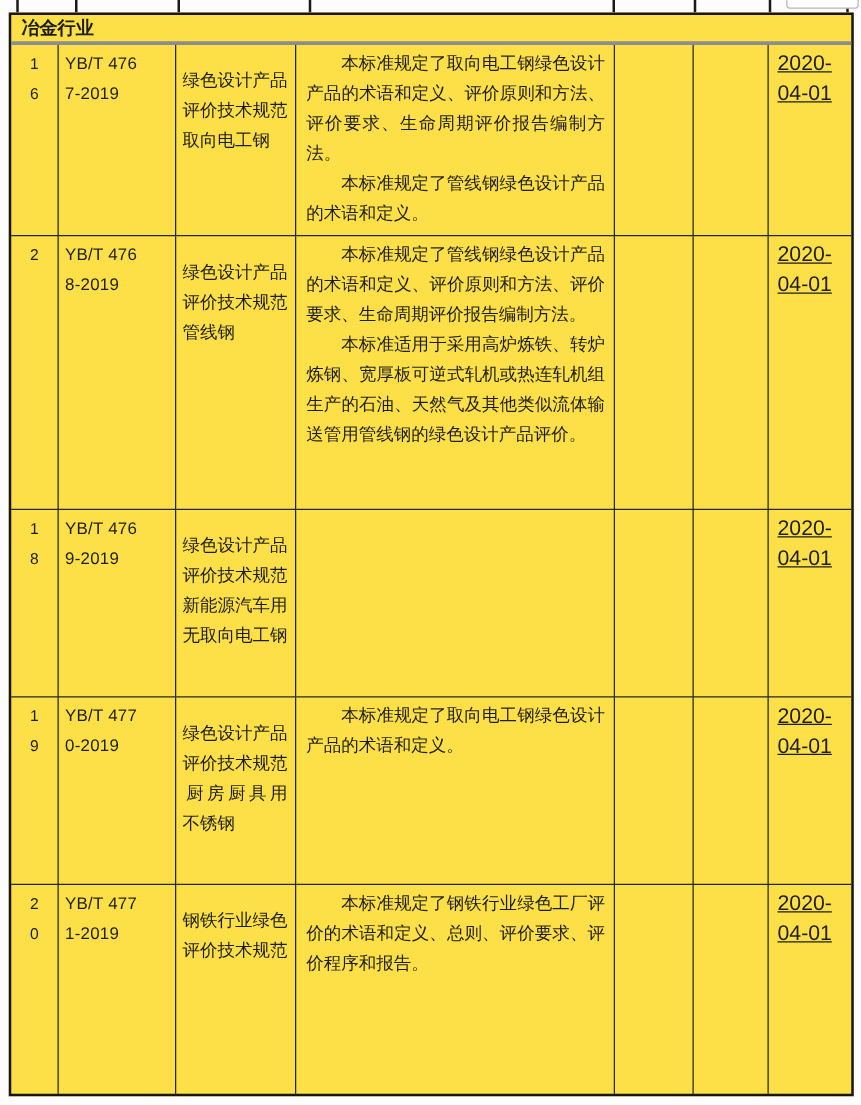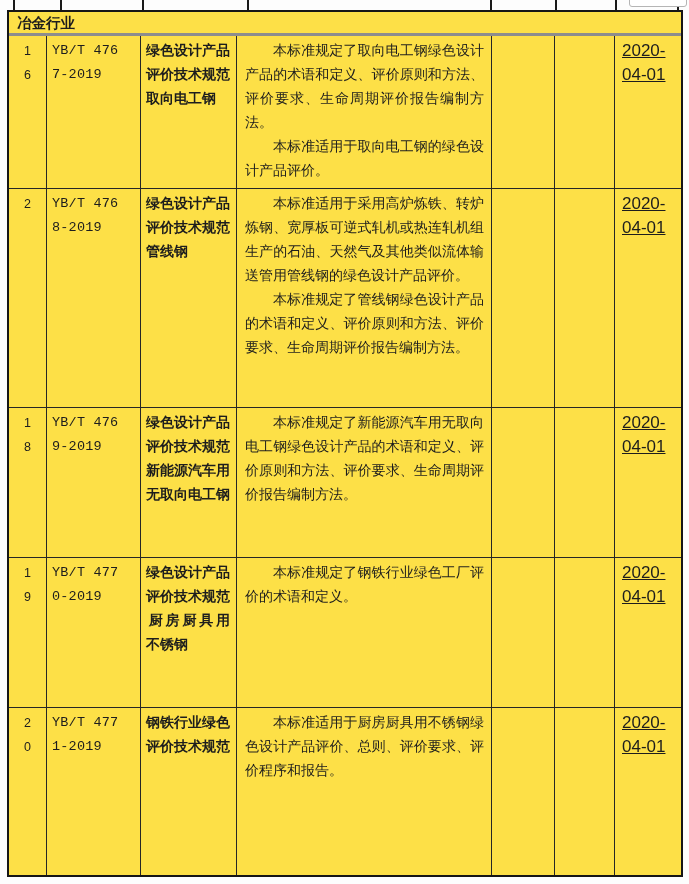--- a/index.html
+++ b/index.html
@@ -66,22 +66,22 @@
     border-bottom: 3px solid #8d8d8d;
     font-weight: bold;
     font-size: 14.5px;
     line-height: 22px;
     padding-left: 8px;
   }
 
   .ml { white-space: pre-line; }
 
   .c-seq  { text-align: center; padding-top: 3px; font-size: 12.5px; }
-  .c-code { padding: 3px 2px 0 5px; font-size: 13.5px; letter-spacing: 0.2px; font-family: Liberation Mono, monospace; }
-  .c-name { padding: 2px 3px 0 5px; font-weight: bold; }
+  .c-code { padding: 3px 2px 0 5px; font-size: 13.5px; letter-spacing: 0.2px; }
+  .c-name { padding: 16px 3px 0 5px; }
   .c-desc { padding: 2px 7px 0 8px; }
   .c-desc .para {
     text-align: justify;
     text-indent: 2em;
   }
   .c-e    { }
   .c-date { padding: 3px 2px 0 7px; font-size: 17px; text-decoration: underline; }
 </style>
 </head>
 <body>
@@ -105,82 +105,81 @@
 
     <div class="cell c-seq ml">1
 6</div>
     <div class="cell c-code ml">YB/T  476
 7-2019</div>
     <div class="cell c-name ml">绿色设计产品
 评价技术规范
 取向电工钢</div>
     <div class="cell c-desc">
       <div class="para">本标准规定了取向电工钢绿色设计产品的术语和定义、评价原则和方法、评价要求、生命周期评价报告编制方法。</div>
-      <div class="para">本标准适用于取向电工钢的绿色设计产品评价。</div>
+      <div class="para">本标准规定了管线钢绿色设计产品的术语和定义。</div>
     </div>
     <div class="cell c-e"></div>
     <div class="cell c-e"></div>
     <div class="cell c-date ml">2020-
 04-01</div>
 
     <div class="cell c-seq ml">2</div>
     <div class="cell c-code ml">YB/T  476
 8-2019</div>
     <div class="cell c-name ml">绿色设计产品
 评价技术规范
 管线钢</div>
     <div class="cell c-desc">
+      <div class="para">本标准规定了管线钢绿色设计产品的术语和定义、评价原则和方法、评价要求、生命周期评价报告编制方法。</div>
       <div class="para">本标准适用于采用高炉炼铁、转炉炼钢、宽厚板可逆式轧机或热连轧机组生产的石油、天然气及其他类似流体输送管用管线钢的绿色设计产品评价。</div>
-      <div class="para">本标准规定了管线钢绿色设计产品的术语和定义、评价原则和方法、评价要求、生命周期评价报告编制方法。</div>
     </div>
     <div class="cell c-e"></div>
     <div class="cell c-e"></div>
     <div class="cell c-date ml">2020-
 04-01</div>
 
     <div class="cell c-seq ml">1
 8</div>
     <div class="cell c-code ml">YB/T  476
 9-2019</div>
     <div class="cell c-name ml">绿色设计产品
 评价技术规范
 新能源汽车用
 无取向电工钢</div>
     <div class="cell c-desc">
-      <div class="para">本标准规定了新能源汽车用无取向电工钢绿色设计产品的术语和定义、评价原则和方法、评价要求、生命周期评价报告编制方法。</div>
     </div>
     <div class="cell c-e"></div>
     <div class="cell c-e"></div>
     <div class="cell c-date ml">2020-
 04-01</div>
 
     <div class="cell c-seq ml">1
 9</div>
     <div class="cell c-code ml">YB/T  477
 0-2019</div>
     <div class="cell c-name ml">绿色设计产品
 评价技术规范
  厨 房 厨 具 用
 不锈钢</div>
     <div class="cell c-desc">
-      <div class="para">本标准规定了钢铁行业绿色工厂评价的术语和定义。</div>
+      <div class="para">本标准规定了取向电工钢绿色设计产品的术语和定义。</div>
     </div>
     <div class="cell c-e"></div>
     <div class="cell c-e"></div>
     <div class="cell c-date ml">2020-
 04-01</div>
 
     <div class="cell c-seq ml">2
 0</div>
     <div class="cell c-code ml">YB/T  477
 1-2019</div>
     <div class="cell c-name ml">钢铁行业绿色
 评价技术规范</div>
     <div class="cell c-desc">
-      <div class="para">本标准适用于厨房厨具用不锈钢绿色设计产品评价、总则、评价要求、评价程序和报告。</div>
+      <div class="para">本标准规定了钢铁行业绿色工厂评价的术语和定义、总则、评价要求、评价程序和报告。</div>
     </div>
     <div class="cell c-e"></div>
     <div class="cell c-e"></div>
     <div class="cell c-date ml">2020-
 04-01</div>
 
   </div>
 </div>
 
 </body></html>

